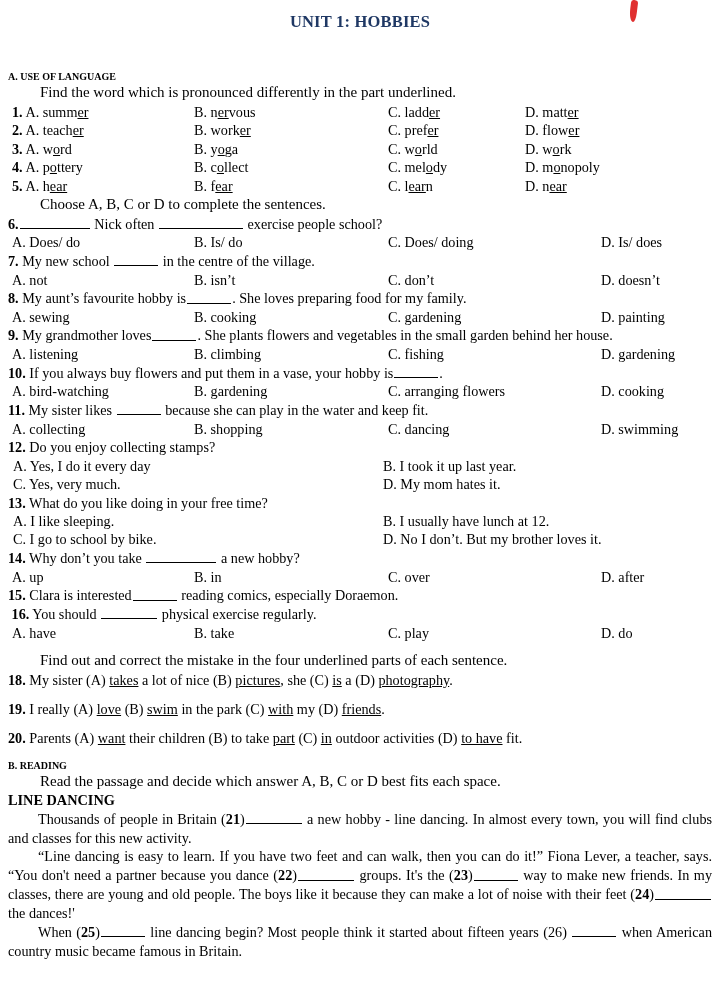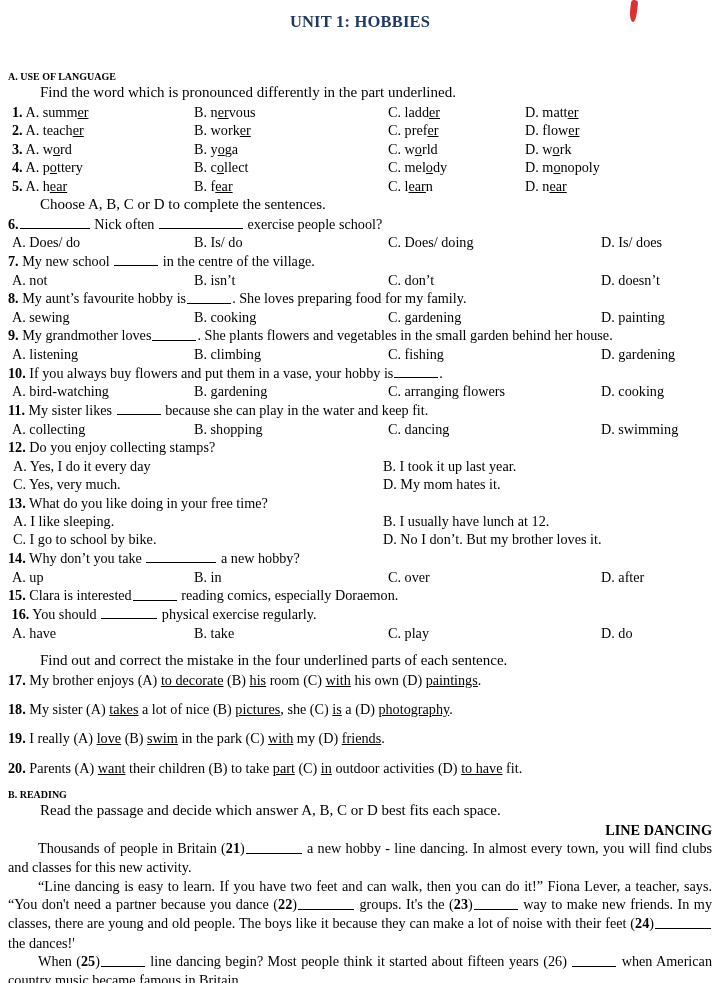--- a/index.html
+++ b/index.html
@@ -62,21 +62,21 @@
     font-size: 10px;
     line-height: 1.30;
   }
   .subhead {
     font-weight: normal;
     font-size: 15px;
     line-height: 1.30;
     margin-left: 32px;
   }
   .center-head {
-    text-align: right;
+    text-align: left;
     font-weight: bold;
     font-size: 14.3px;
     line-height: 1.30;
   }
 
   .qline {
     line-height: 1.29;
     white-space: pre-wrap;
   }
   .qnum { font-weight: bold; }
@@ -276,23 +276,20 @@
       <span class="c-a">A. have</span>
       <span class="c-b">B. take</span>
       <span class="c-c">C. play</span>
       <span class="c-d">D. do</span>
     </div>
 
     <div class="spacer-sm"></div>
 
     <div class="subhead">Find out and correct the mistake in the four underlined parts of each sentence.</div>
 
-    <div class="err-line" style="margin-bottom:11px">
-      <b class="qnum">17.</b><span> My brother enjoys (A) </span><span class="u">to decorate</span><span> (B) </span><span class="u">his</span><span> room (C) </span><span class="u">with</span><span> his own (D) </span><span class="u">paintings</span><span>.</span>
-    </div>
 
     <div class="err-line">
       <b class="qnum">18.</b><span> My sister (A) </span><span class="u">takes</span><span> a lot of nice (B) </span><span class="u">pictures</span><span>, she (C) </span><span class="u">is</span><span> a (D) </span><span class="u">photography</span><span>.</span>
     </div>
 
     <div class="err-line">
       <b class="qnum">19.</b><span> I really (A) </span><span class="u">love</span><span> (B) </span><span class="u">swim</span><span> in the park (C) </span><span class="u">with</span><span> my (D) </span><span class="u">friends</span><span>.</span>
     </div>
 
     <div class="err-line">

